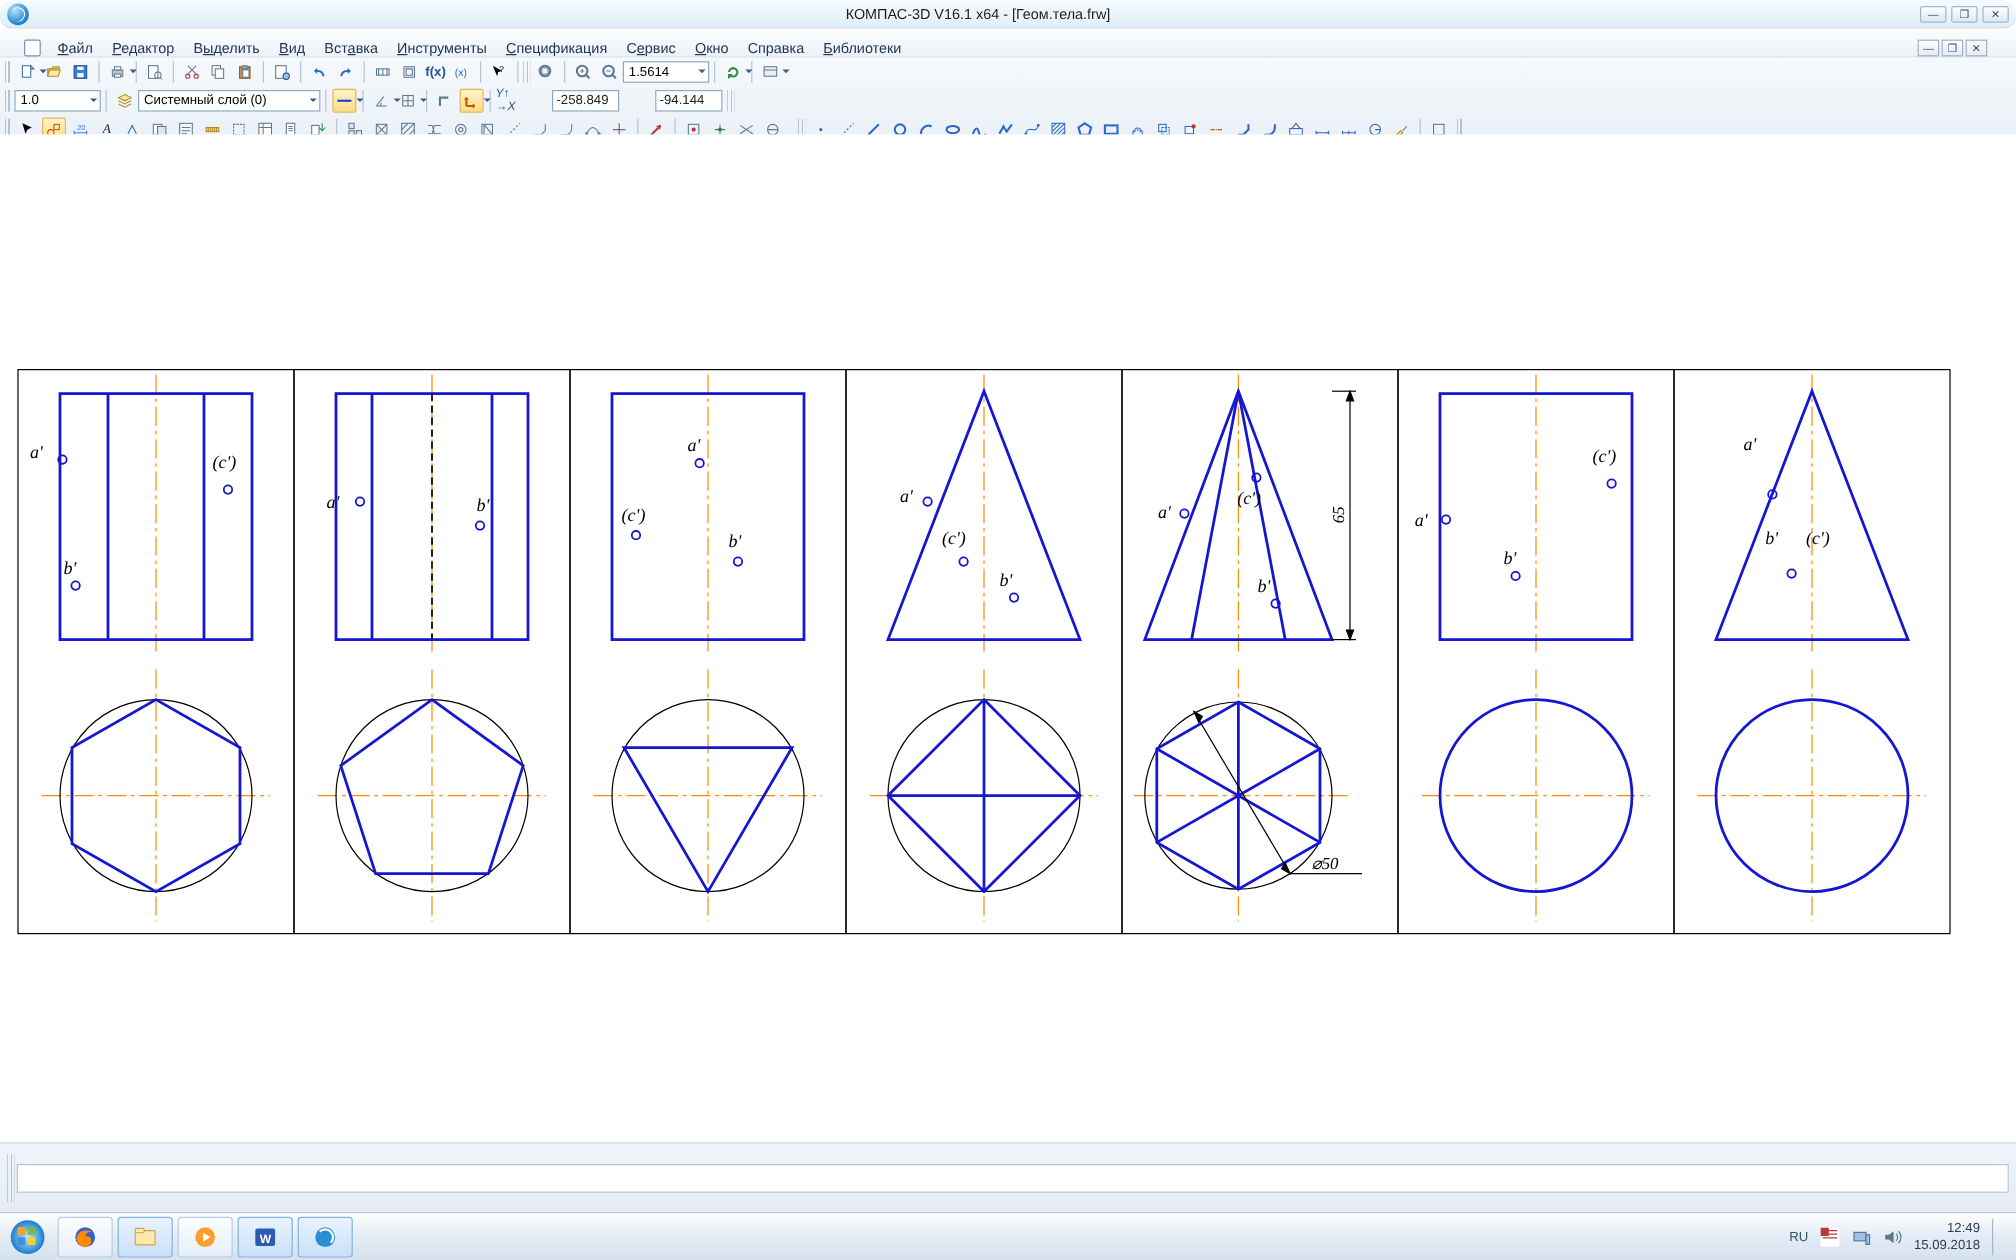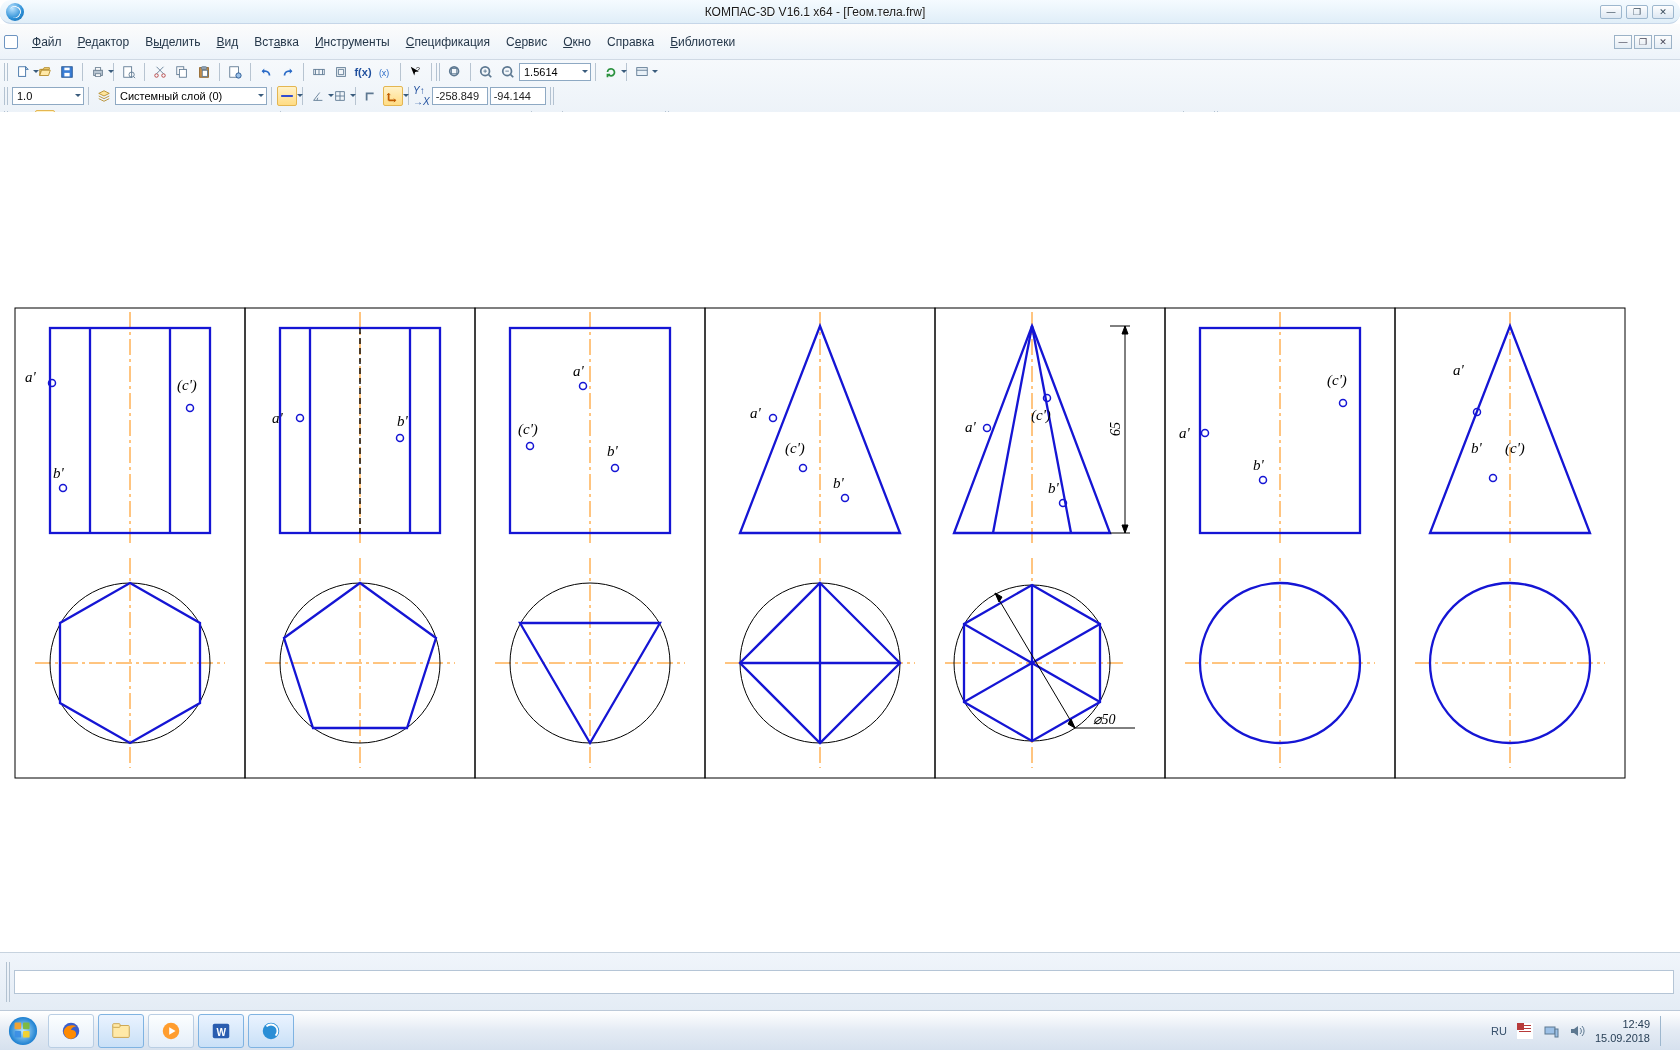--- a/index.html
+++ b/index.html
@@ -11,23 +11,23 @@
   font-size:12px; color:#2b2b2b;border-radius:11px; }
 .titlebar .app-icon { width:18px; height:18px; margin:0 6px;
   border-radius:50%; background:radial-gradient(circle at 35% 30%,#bde4ff,#2a8ed6 60%,#1662a0); position:relative; }
 .titlebar .app-icon::after{content:"";position:absolute;inset:3px;border:1px solid #fff;border-left:none;border-bottom:none;border-radius:50%;transform:rotate(25deg);}
 .titlebar .title-text { flex:1; text-align:center; color:#1a1a1a; text-shadow:0 1px 0 #fff; }
 .titlebar .winbtns { display:flex; gap:4px; margin-right:6px; }
 .titlebar .winbtn { width:22px; height:14px; border:1px solid #9db7ce;
   border-radius:2px; background:linear-gradient(#fefefe,#dde8f3);
   font-size:9px; line-height:12px; text-align:center; color:#374a5a; }
 
-.menubar { height:36px; background:linear-gradient(#fcfcfc,#ecf3fa);
-  border-bottom:1px solid #cfd9e4; display:flex; align-items:center;
-  font-size:12px; color:#25374a; padding:0 4px; }
+.menubar { height:24px; background:linear-gradient(#fcfcfc,#ecf3fa);
+  border-bottom:1px solid #cfd9e4; display:flex; align-items:flex-end;
+  font-size:12px; color:#25374a; padding:0 20px; }
 .menubar .doc-icon{ width:14px;height:14px;background:#fff;border:1px solid #6d94c1;border-radius:2px;margin-right:6px;}
 .menubar span.menu { padding:0 8px; }
 .menubar span.menu u{text-decoration:underline;}
 .menubar .docwin { margin-left:auto; display:flex; gap:2px; margin-right:4px;}
 .menubar .docwin div{width:18px;height:14px;border:1px solid #9bb2c7;background:linear-gradient(#fdfdfd,#e3ecf5);font-size:9px;line-height:12px;text-align:center;color:#445;}
 
 
 .toolbars { background:linear-gradient(#f6f9fc,#e9f0f7); border-bottom:1px solid #cad5e0; }
 .tb-row { display:flex; align-items:center; height:24px; padding:0 4px; }
 .grip { width:6px; height:18px; margin-right:2px;
@@ -38,21 +38,21 @@
 .tbtn svg { width:14px; height:14px; }
 .tbtn.sel{border-color:#e4b651;background:linear-gradient(#fff2c9,#ffdc84);}
 .tbtn .dd{ position:absolute; right:-7px; top:7px; border:3px solid transparent; border-top-color:#3a5c7d; }
 .sep { width:1px; height:18px; background:#b7c4d1; margin:0 4px; }
 .tinput { height:18px; font-size:11px; border:1px solid #8ea9c3;
   background:#fff; padding:0 3px; color:#222; }
 .tcombo { height:18px; border:1px solid #8ea9c3; background:#fff; display:flex; align-items:center; padding:0 15px 0 4px; font-size:11px; position:relative; }
 .tcombo .dd{ position:absolute; right:2px; top:6px; border:3px solid transparent; border-top-color:#3a5c7d;}
 
 
-.coord .tinput{width:56px;text-align:left;}
+.coord .tinput{width:56px;text-align:left;margin-left:28px;}
 
 
 .workspace { position:absolute; left:0; right:0; top:112px; bottom:100px;
   background:#fff; overflow:auto; }
 .sheet { position:relative; margin:0; }
 .sheet svg { display:block; }
 
 
 .bottombar { position:absolute; left:0; right:0; bottom:40px; height:58px;
   background:linear-gradient(#f0f5fb,#e4ecf5); border-top:1px solid #c7d3df;

